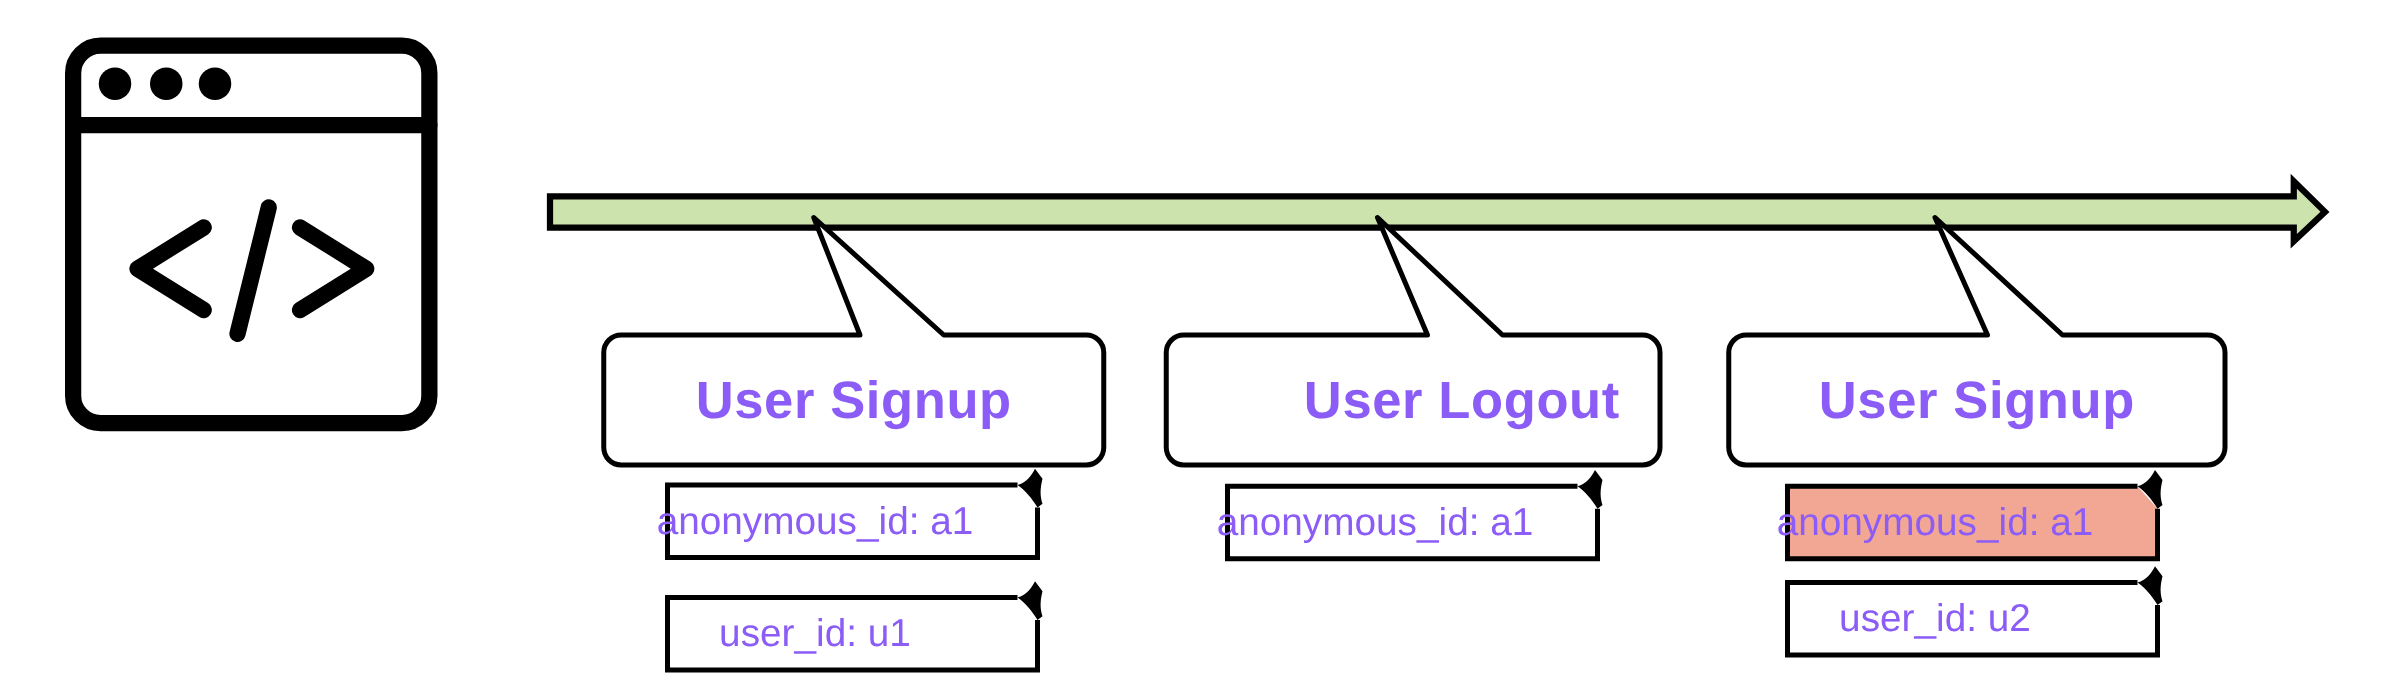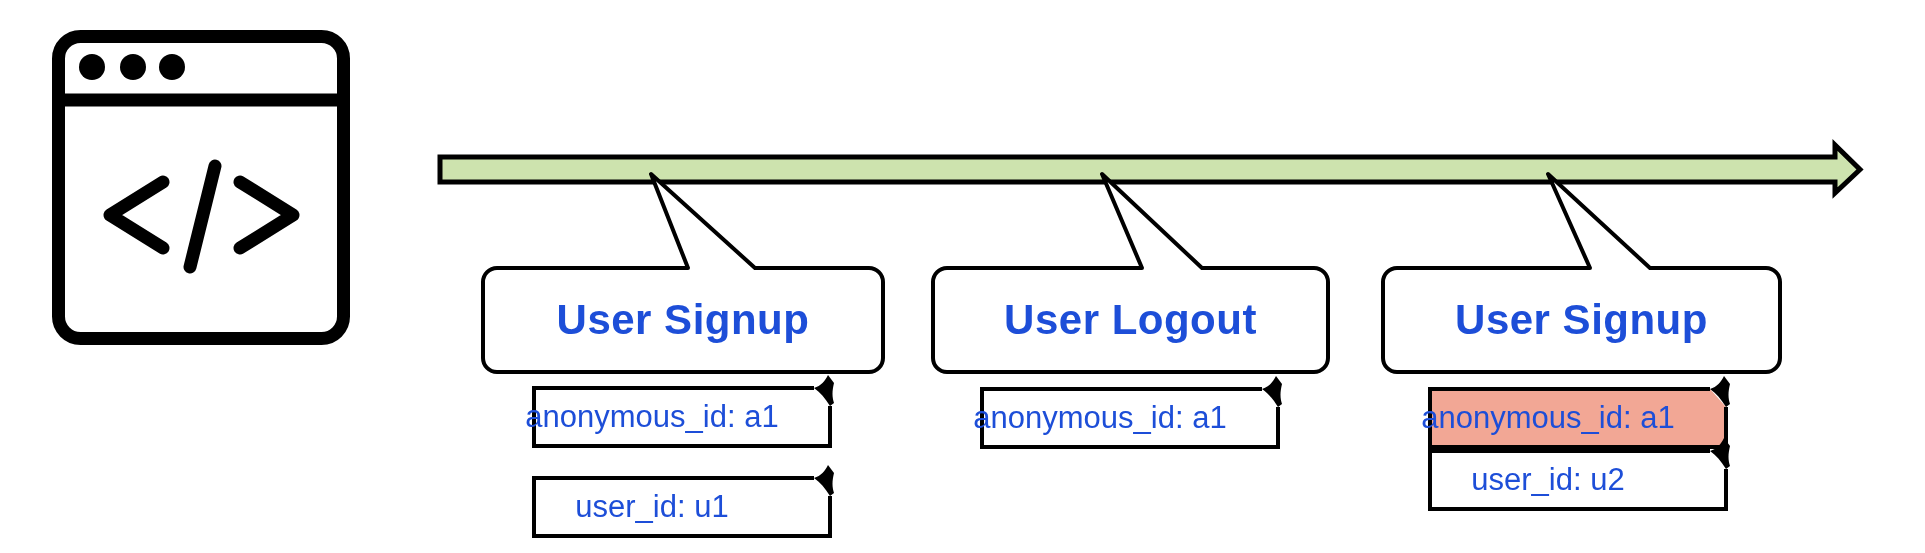--- a/index.html
+++ b/index.html
@@ -2,21 +2,21 @@
 <html style="--timeline-fill: #cde3ae; --highlight-fill: #f2a795; --note-fill: #ffffff; --stroke: #000000;"><head>
 <meta charset="utf-8">
 <style>
   html, body { margin: 0; padding: 0; background: #ffffff; }
   .stage {
     position: relative;
     width: 1925px;
     height: 553px;
     background: #ffffff;
     font-family: "Liberation Sans", sans-serif;
-    color: #1d4ed8;
+    color: #8b5cf6;
     overflow: hidden;
   }
   .abs { position: absolute; }
   svg { display: block; overflow: visible; }
 
   
   .timeline-path {
     fill: var(--timeline-fill, #cde3ae);
     stroke: var(--stroke, #000);
     stroke-width: 5;
@@ -107,21 +107,21 @@
       <path class="note-body" d="M 282 2 L 2 2 L 2 60 L 298 60 L 298 20 Z"></path>
       <path class="note-border" d="M 282 2 L 2 2 L 2 60 L 298 60 L 298 20"></path>
       <path class="note-flap" d="M 282 2 C 289 0 293 -5 296 -11 L 302 -3 C 300 5 300 11 302 17 L 298 20 C 293 12 288 6 282 2 Z"></path>
     </svg>
     <div class="note-label">user_id: u1</div>
   </div>
 
   <svg class="abs" style="left:931px; top:170px;" width="399" height="206" viewBox="0 0 399 206">
     <path class="callout-path" d="M 211 98 L 171 4 L 271 98 L 383 98 A 14 14 0 0 1 397 112 L 397 188 A 14 14 0 0 1 383 202 L 16 202 A 14 14 0 0 1 2 188 L 2 112 A 14 14 0 0 1 16 98 Z"></path>
   </svg>
-  <div class="abs event-title" style="left:933px; top:268px; width:395px; height:104px;">User Logout</div>
+  <div class="abs event-title" style="left:972px; top:268px; width:395px; height:104px;">User Logout</div>
 
   <div class="note" style="left:980px; top:387px;">
     <svg width="300" height="62" viewBox="0 0 300 62">
       <path class="note-body" d="M 282 2 L 2 2 L 2 60 L 298 60 L 298 20 Z"></path>
       <path class="note-border" d="M 282 2 L 2 2 L 2 60 L 298 60 L 298 20"></path>
       <path class="note-flap" d="M 282 2 C 289 0 293 -5 296 -11 L 302 -3 C 300 5 300 11 302 17 L 298 20 C 293 12 288 6 282 2 Z"></path>
     </svg>
     <div class="note-label">anonymous_id: a1</div>
   </div>
 
@@ -132,21 +132,21 @@
 
   <div class="note" style="left:1428px; top:387px;">
     <svg width="300" height="62" viewBox="0 0 300 62">
       <path class="note-body highlight" d="M 282 2 L 2 2 L 2 60 L 298 60 L 298 20 Z"></path>
       <path class="note-border" d="M 282 2 L 2 2 L 2 60 L 298 60 L 298 20"></path>
       <path class="note-flap" d="M 282 2 C 289 0 293 -5 296 -11 L 302 -3 C 300 5 300 11 302 17 L 298 20 C 293 12 288 6 282 2 Z"></path>
     </svg>
     <div class="note-label">anonymous_id: a1</div>
   </div>
 
-  <div class="note" style="left:1428px; top:449px;">
+  <div class="note" style="left:1428px; top:464px;">
     <svg width="300" height="62" viewBox="0 0 300 62">
       <path class="note-body" d="M 282 2 L 2 2 L 2 60 L 298 60 L 298 20 Z"></path>
       <path class="note-border" d="M 282 2 L 2 2 L 2 60 L 298 60 L 298 20"></path>
       <path class="note-flap" d="M 282 2 C 289 0 293 -5 296 -11 L 302 -3 C 300 5 300 11 302 17 L 298 20 C 293 12 288 6 282 2 Z"></path>
     </svg>
     <div class="note-label">user_id: u2</div>
   </div>
 
 </div>
 

